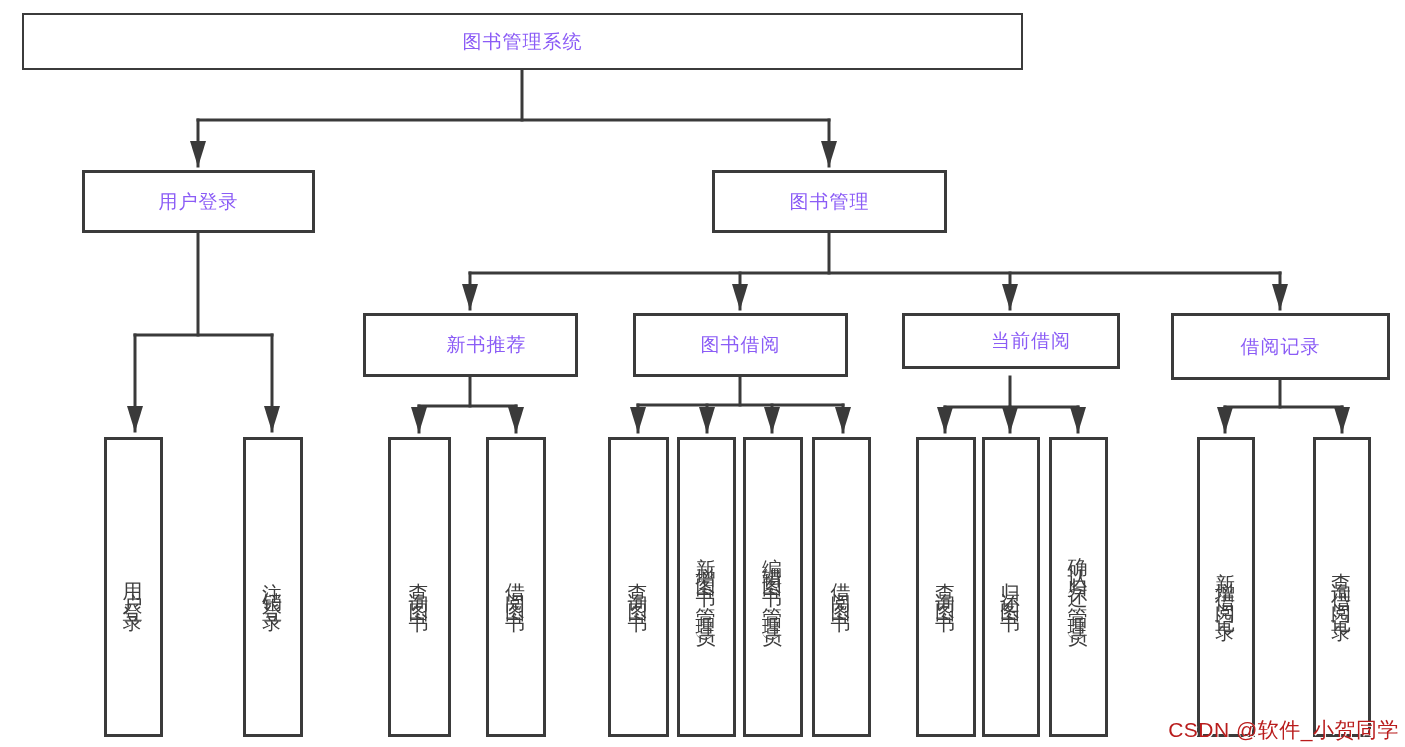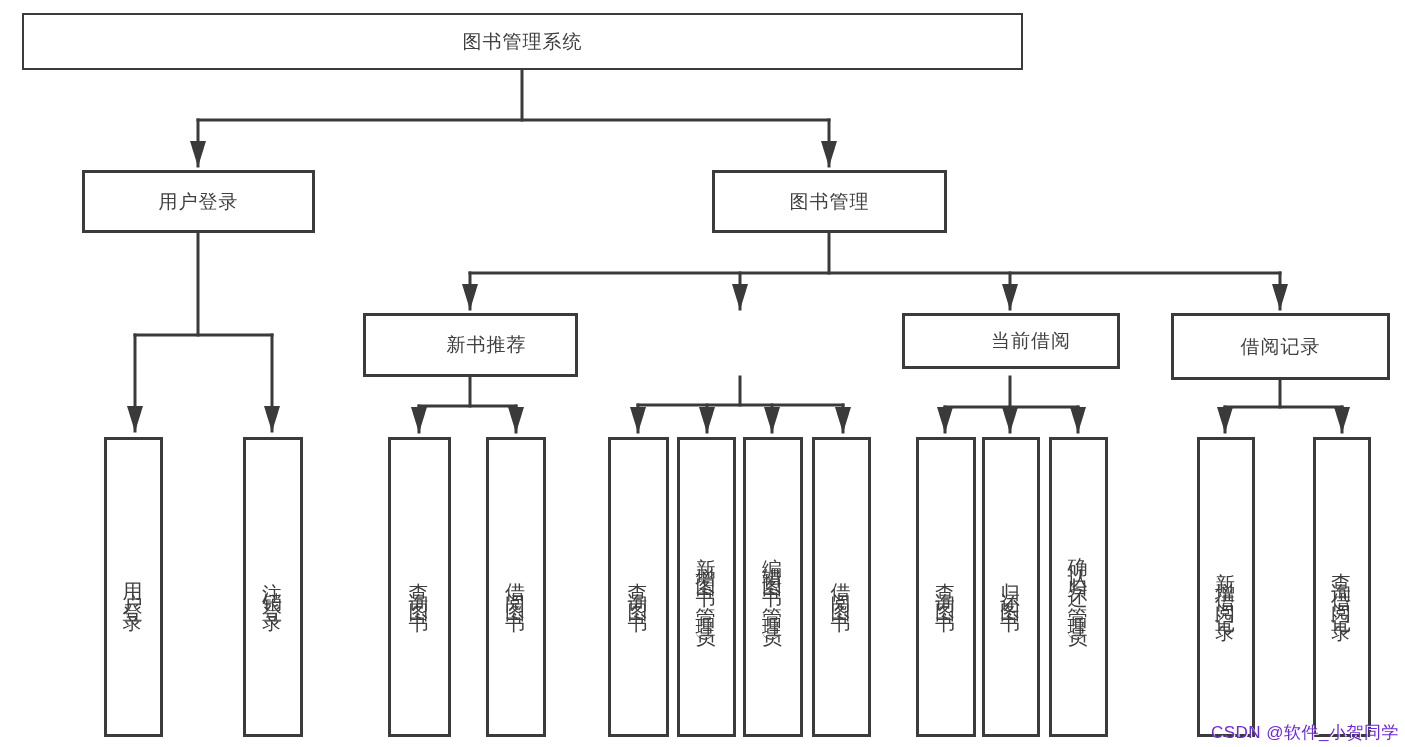--- a/index.html
+++ b/index.html
@@ -20,21 +20,21 @@
     left: 0;
     top: 0;
     width: 1405px;
     height: 747px;
   }
   .box {
     position: absolute;
     box-sizing: border-box;
     border: 3px solid #3b3b3b;
     background: #ffffff;
-    color: #404040;
+    color: #8b5cf6;
     display: flex;
     align-items: center;
     justify-content: center;
     z-index: 2;
   }
   .box.root {
     border-width: 2px;
     font-size: 19px;
     letter-spacing: 1px;
   }
@@ -58,22 +58,22 @@
     writing-mode: vertical-rl;
     text-orientation: mixed;
     font-size: 20px;
     letter-spacing: 10px;
     white-space: nowrap;
   }
   #watermark {
     position: absolute;
     right: 6px;
     bottom: 3px;
-    font-size: 17px;
-    color: #6d28d9;
+    font-size: 21px;
+    color: #b91c1c;
     letter-spacing: 0.5px;
     text-shadow: 1px 1px 0 #ffffff;
     z-index: 3;
   }
 </style>
 </head>
 <body>
 
 <div id="stage">
 
@@ -126,20 +126,21 @@
       <path d="M1342,407 V432" marker-end="url(#ah)"></path>
     </g>
   </svg>
 
   <div class="box root" style="left:22px; top:13px; width:1001px; height:57px;">图书管理系统</div>
 
   <div class="box hnode" style="left:82px; top:170px; width:233px; height:63px;">用户登录</div>
   <div class="box hnode" style="left:712px; top:170px; width:235px; height:63px;">图书管理</div>
 
   <div class="box hnode" style="left:363px; top:313px; width:215px; height:64px;padding-left:32px;">新书推荐</div>
+  <div class="box hnode" style="left:633px; top:313px; width:215px; height:64px;">图书借阅</div>
   <div class="box hnode" style="left:902px; top:313px; width:218px; height:56px;padding-left:40px;">当前借阅</div>
   <div class="box hnode" style="left:1171px; top:313px; width:219px; height:67px;">借阅记录</div>
 
   <div class="vbox" style="left:104px; top:437px; width:59px; height:300px;">
     <span>用户登录</span>
   </div>
   <div class="vbox" style="left:243px; top:437px; width:60px; height:300px;">
     <span>注销登录</span>
   </div>
   <div class="vbox" style="left:388px; top:437px; width:63px; height:300px;">

